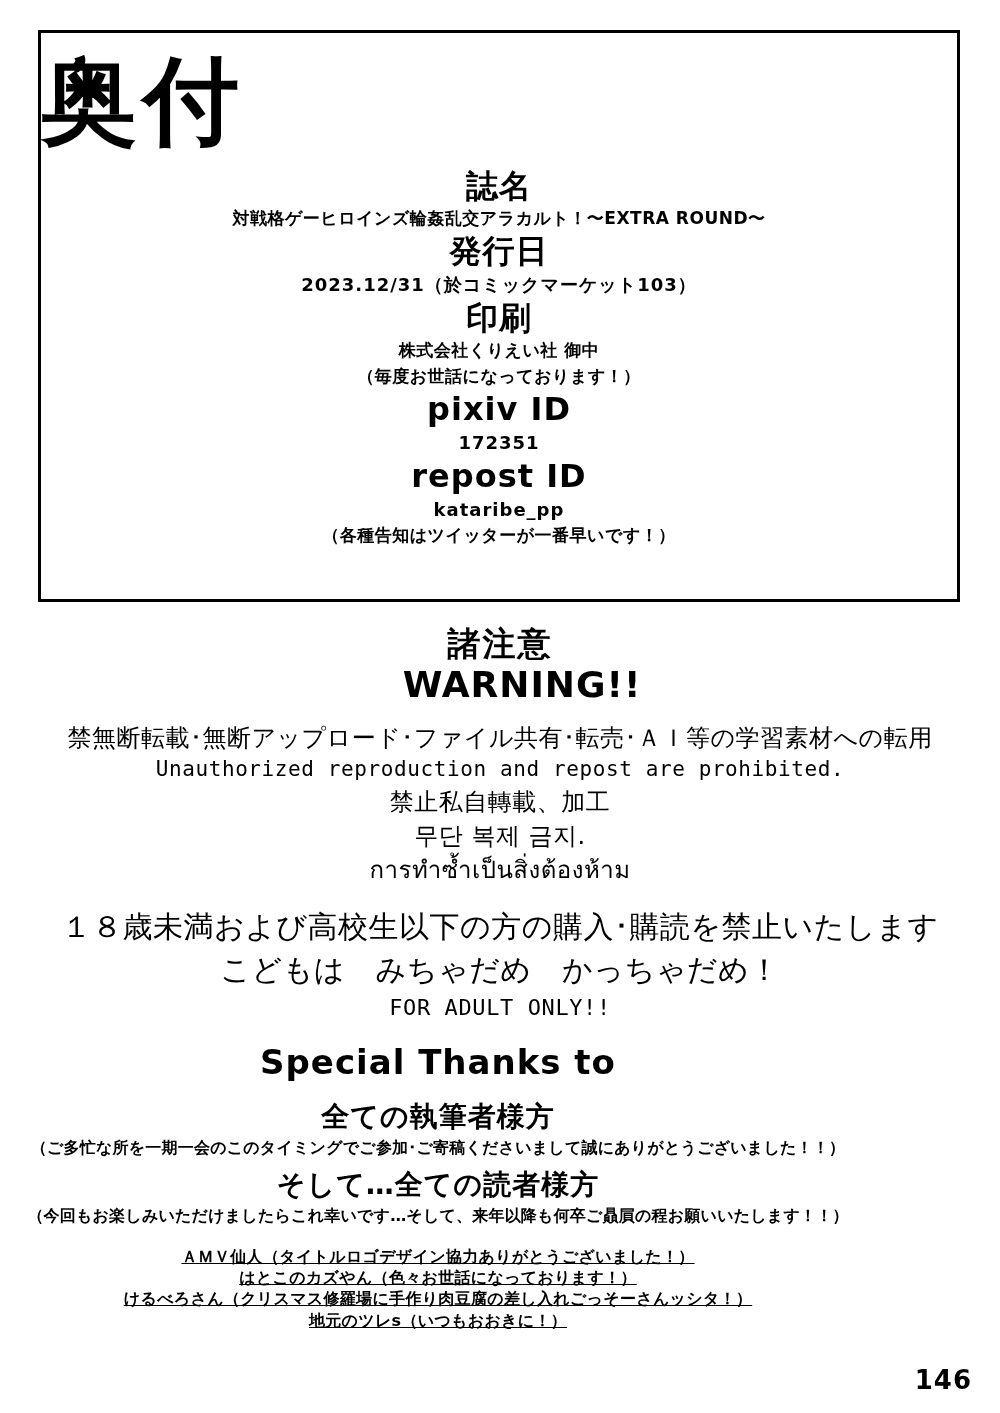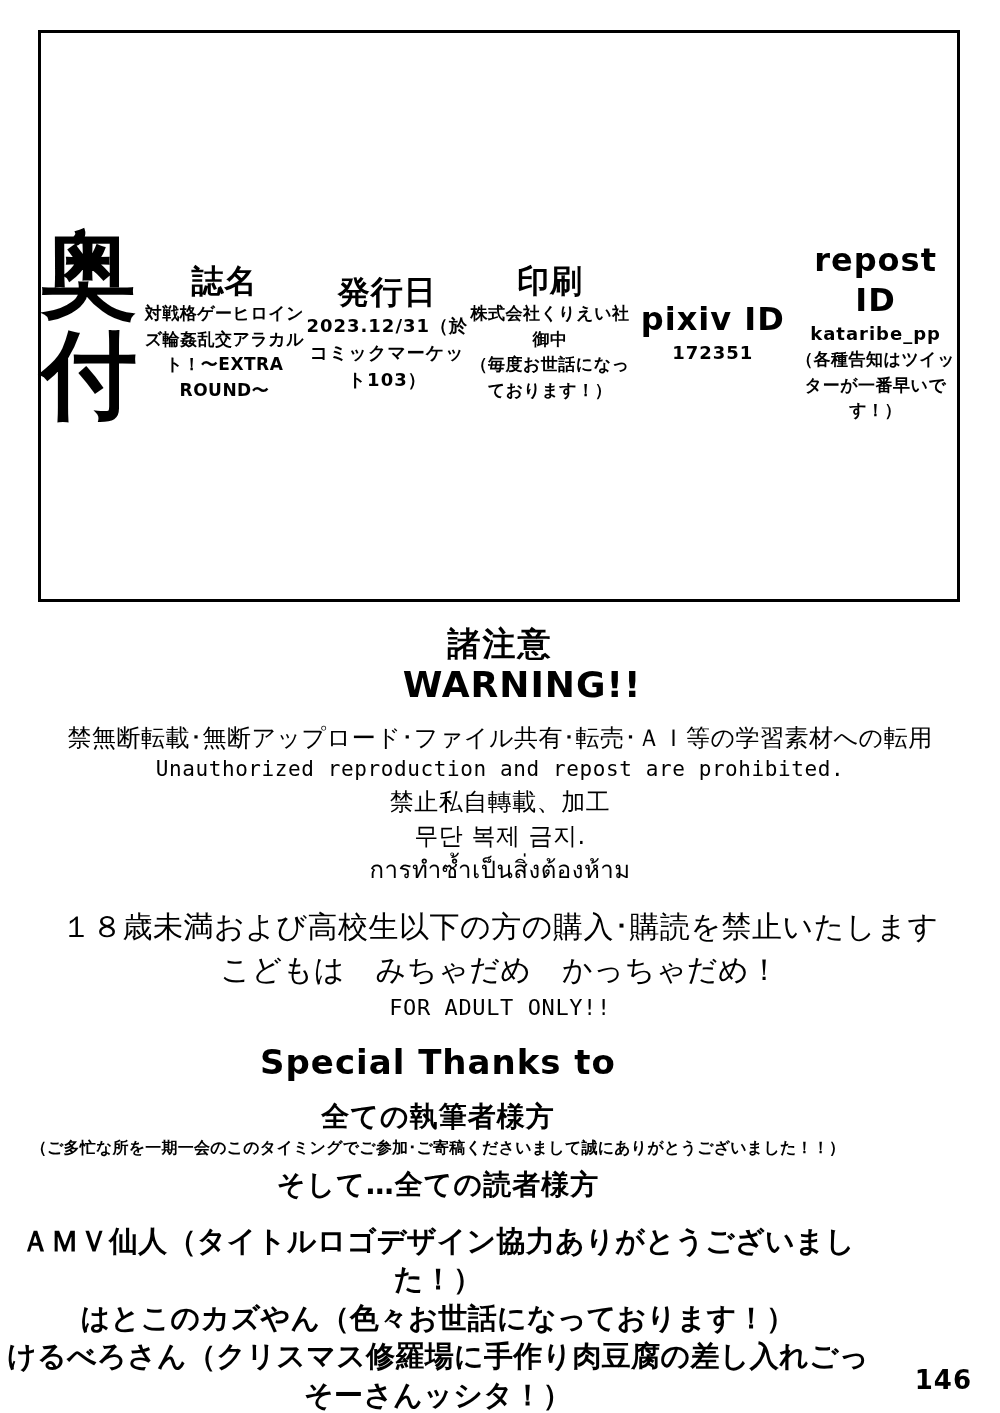--- a/index.html
+++ b/index.html
@@ -24,23 +24,22 @@
   
   .colophon-box {
     position: absolute;
     left: 38px;
     top: 30px;
     width: 922px;
     height: 572px;
     border: 3px solid #000;
     box-sizing: border-box;
     display: flex;
-    flex-direction: row;
-    align-items: center;
-    padding-top: 32px;
+    flex-direction: column;
+    padding-top: 18px;
   }
 
   .colophon-title {
     font-family: "DejaVu Sans", sans-serif;
     font-weight: bold;
     font-size: 96px;
     line-height: 1.05;
     letter-spacing: 6px;
     margin-bottom: 14px;
   }
@@ -148,23 +147,24 @@
     line-height: 1.5;
     letter-spacing: 0.2px;
     margin-bottom: 6px;
   }
   .credits {
     margin-top: 18px;
   }
   .credit-line {
     font-family: "DejaVu Sans", sans-serif;
     font-weight: bold;
-    font-size: 29px;
+    font-size: 16px;
     line-height: 1.33;
     letter-spacing: 0.3px;
+    text-decoration: underline;
   }
 
   
   .page-number {
     position: absolute;
     right: 28px;
     bottom: 18px;
     font-family: "DejaVu Sans", sans-serif;
     font-weight: bold;
     font-size: 26px;
@@ -227,20 +227,21 @@
   <div class="thanks">
     <div class="thanks-title">Special Thanks to</div>
 
     <div>
       <div class="thanks-head">全ての執筆者様方</div>
       <div class="thanks-sub">（ご多忙な所を一期一会のこのタイミングでご参加･ご寄稿くださいまして誠にありがとうございました！！）</div>
     </div>
 
     <div>
       <div class="thanks-head">そして…全ての読者様方</div>
+      <div class="thanks-sub">（今回もお楽しみいただけましたらこれ幸いです…そして、来年以降も何卒ご贔屓の程お願いいたします！！）</div>
     </div>
 
     <div class="credits">
       <div class="credit-line">ＡＭＶ仙人（タイトルロゴデザイン協力ありがとうございました！）</div>
       <div class="credit-line">はとこのカズやん（色々お世話になっております！）</div>
       <div class="credit-line">けるべろさん（クリスマス修羅場に手作り肉豆腐の差し入れごっそーさんッシタ！）</div>
       <div class="credit-line">地元のツレs（いつもおおきに！）</div>
     </div>
   </div>
 

